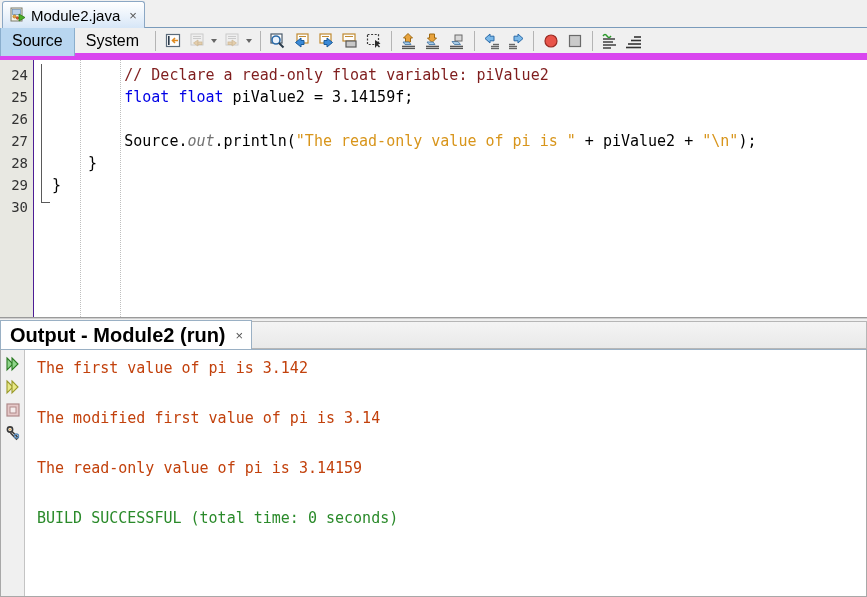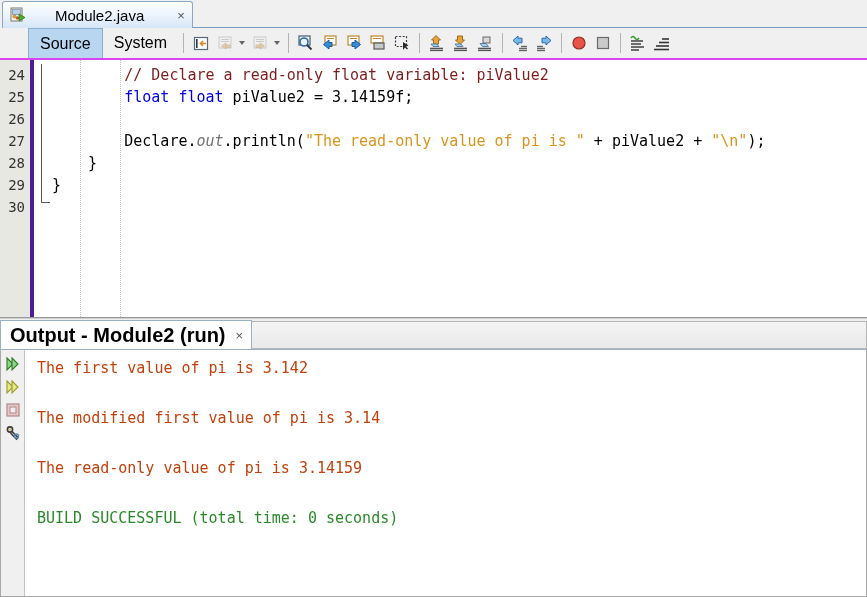--- a/index.html
+++ b/index.html
@@ -43,21 +43,20 @@
     padding: 0 7px 0 7px;
     background: linear-gradient(to bottom, #ffffff 0%, #eaf2fb 55%, #d6e6f7 100%);
     border: 1px solid #8ba7c4;
     border-bottom: none;
     border-top-left-radius: 3px;
     border-top-right-radius: 3px;
     box-sizing: border-box;
     margin-left: 2px;
     position: relative;
     z-index: 3;
-    gap: 24px;
   }
   .doc-tab .tab-icon { margin-right: 5px; display: flex; }
   .doc-tab .tab-label {
     font-size: 15px;
     color: #000;
     font-family: "Liberation Sans", sans-serif;
     white-space: nowrap;
   }
   .doc-tab .tab-close {
     margin-left: 9px;
@@ -71,26 +70,25 @@
     flex: 1;
     height: 27px;
     border-bottom: 1px solid #7a9bbb;
     box-sizing: border-box;
   }
 
   
   .editor-toolbar-row {
     height: 32px;
     background: #f0f0f0;
-    border-bottom: 2px solid #d946ef;
+    border-bottom: 7px solid #d946ef;
     display: flex;
     align-items: center;
     flex: 0 0 auto;
     box-sizing: border-box;
-    padding-left: 28px;
   }
   .sh-tab {
     height: 30px;
     display: flex; align-items: center;
     padding: 0 11px;
     font-size: 16px;
     color: #000;
     box-sizing: border-box;
     cursor: pointer;
   }
@@ -131,21 +129,21 @@
     flex: 1;
     display: flex;
     background: #ffffff;
     position: relative;
     overflow: hidden;
     border-bottom: 1px solid #9a9a9a;
   }
   .gutter {
     width: 34px;
     background: #e8e8e2;
-    border-right: 4px solid #4c1d95;
+    border-right: 1px solid #4c1d95;
     box-sizing: border-box;
     padding-top: 4px;
     flex: 0 0 auto;
   }
   .gutter .ln {
     height: 22px;
     line-height: 22px;
     text-align: right;
     padding-right: 5px;
     font-family: "DejaVu Sans Mono", monospace;
@@ -482,21 +480,21 @@
         <div class="fold-bracket"></div>
       </div>
 
       <div class="code-text">
         <div class="indent-guide" style="left:28px;"></div>
         <div class="indent-guide" style="left:68px;"></div>
         <div id="code-lines">
             <div class="cl"><span class="tok-pln">        </span><span class="tok-cmt">// Declare a read-only float variable: piValue2</span></div>
             <div class="cl"><span class="tok-pln">        </span><span class="tok-kw">float</span><span class="tok-pln"> </span><span class="tok-kw">float</span><span class="tok-pln"> piValue2 = 3.14159f;</span></div>
             <div class="cl">&nbsp;</div>
-            <div class="cl"><span class="tok-pln">        </span><span class="tok-pln">Declare.</span><span class="tok-fld">out</span><span class="tok-pln">.println(</span><span class="tok-str">"The read-only value of pi is "</span><span class="tok-pln"> + piValue2 + </span><span class="tok-str">"\n"</span><span class="tok-pln">);</span></div>
+            <div class="cl"><span class="tok-pln">        </span><span class="tok-pln">Source.</span><span class="tok-fld">out</span><span class="tok-pln">.println(</span><span class="tok-str">"The read-only value of pi is "</span><span class="tok-pln"> + piValue2 + </span><span class="tok-str">"\n"</span><span class="tok-pln">);</span></div>
             <div class="cl"><span class="tok-pln">    }</span></div>
             <div class="cl"><span class="tok-pln">}</span></div>
           </div>
       </div>
     </div>
   </div>
 
   <div class="output-window">
 
     <div class="out-tabstrip">

